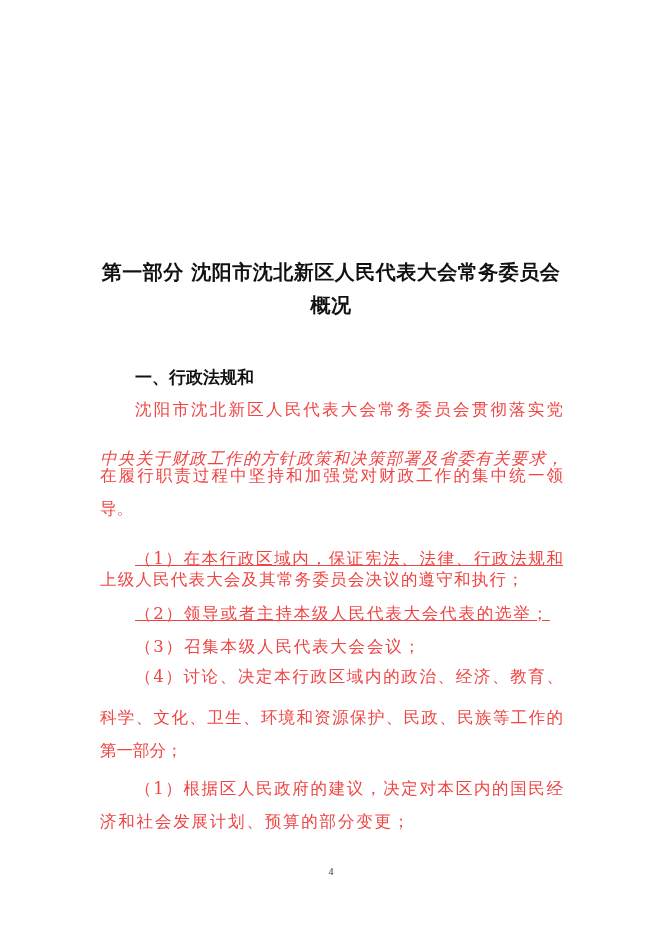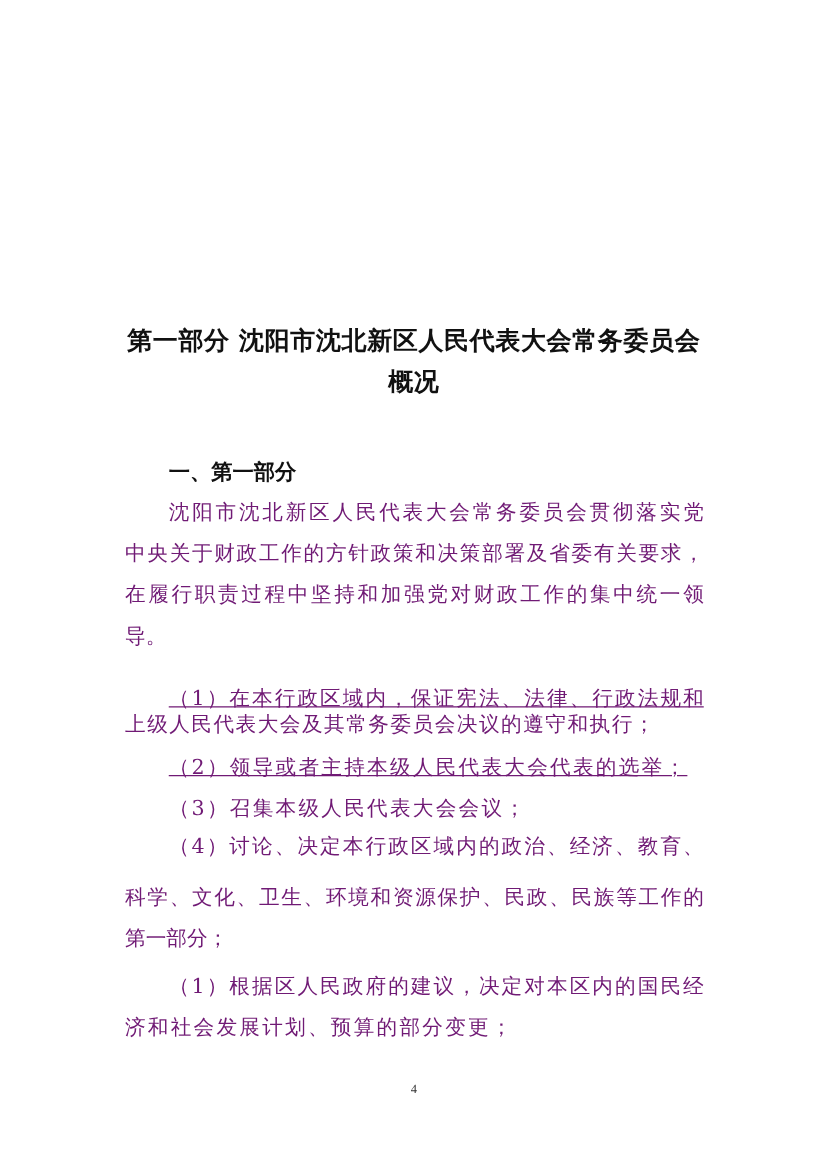--- a/index.html
+++ b/index.html
@@ -3,36 +3,36 @@
 <meta charset="utf-8">
 <style>
   html, body { margin: 0; padding: 0; background: #ffffff; }
   body { width: 662px; height: 936px; position: relative; overflow: hidden;
          font-family: "DejaVu Serif", "Liberation Serif", serif; color: #111; }
   .title { position: absolute; left: 0; width: 662px; text-align: center;
            font-family: "DejaVu Sans", "Liberation Sans", sans-serif; font-weight: bold;
            font-size: 20px; letter-spacing: 0.5px; }
   .heading { position: absolute; left: 135px; font-family: "DejaVu Sans", "Liberation Sans", sans-serif;
              font-weight: bold; font-size: 17px; }
-  .line { position: absolute; font-size: 16.5px; white-space: nowrap; color: #701a75; }
+  .line { position: absolute; font-size: 16.5px; white-space: nowrap; color: #ef4444; }
   .justify { text-align: justify; text-align-last: justify; }
   .pagenum { position: absolute; top: 866px; left: 0; width: 662px; text-align: center;
              font-size: 10px; font-family: "Liberation Serif", serif; color: #333; }
 </style>
 </head>
 <body>
 
 <div>
   <div class="title" style="top:259px;">第一部分  沈阳市沈北新区人民代表大会常务委员会</div>
   <div class="title" style="top:292px;">概况</div>
 
-  <div class="heading" style="top:366px;">一、第一部分</div>
+  <div class="heading" style="top:366px;">一、行政法规和</div>
 
   <div class="line justify" style="top:399px; left:135px; width:428px;">沈阳市沈北新区人民代表大会常务委员会贯彻落实党</div>
-  <div class="line justify" style="top:432px; left:100px; width:463px;">中央关于财政工作的方针政策和决策部署及省委有关要求，</div>
+  <div class="line justify" style="top:448px; left:100px; width:463px;font-style:italic;">中央关于财政工作的方针政策和决策部署及省委有关要求，</div>
   <div class="line justify" style="top:465px; left:100px; width:463px;">在履行职责过程中坚持和加强党对财政工作的集中统一领</div>
   <div class="line" style="top:498px; left:100px;">导。</div>
 
   <div class="line justify" style="top:548px; left:135px; width:428px;text-decoration:underline;">（1）在本行政区域内，保证宪法、法律、行政法规和</div>
   <div class="line" style="top:569px; left:100px; letter-spacing:1.2px;">上级人民代表大会及其常务委员会决议的遵守和执行；</div>
 
   <div class="line" style="top:603px; left:135px; letter-spacing:1.8px;text-decoration:underline;">（2）领导或者主持本级人民代表大会代表的选举；</div>
 
   <div class="line" style="top:636px; left:135px; letter-spacing:1.8px;">（3）召集本级人民代表大会会议；</div>
 

